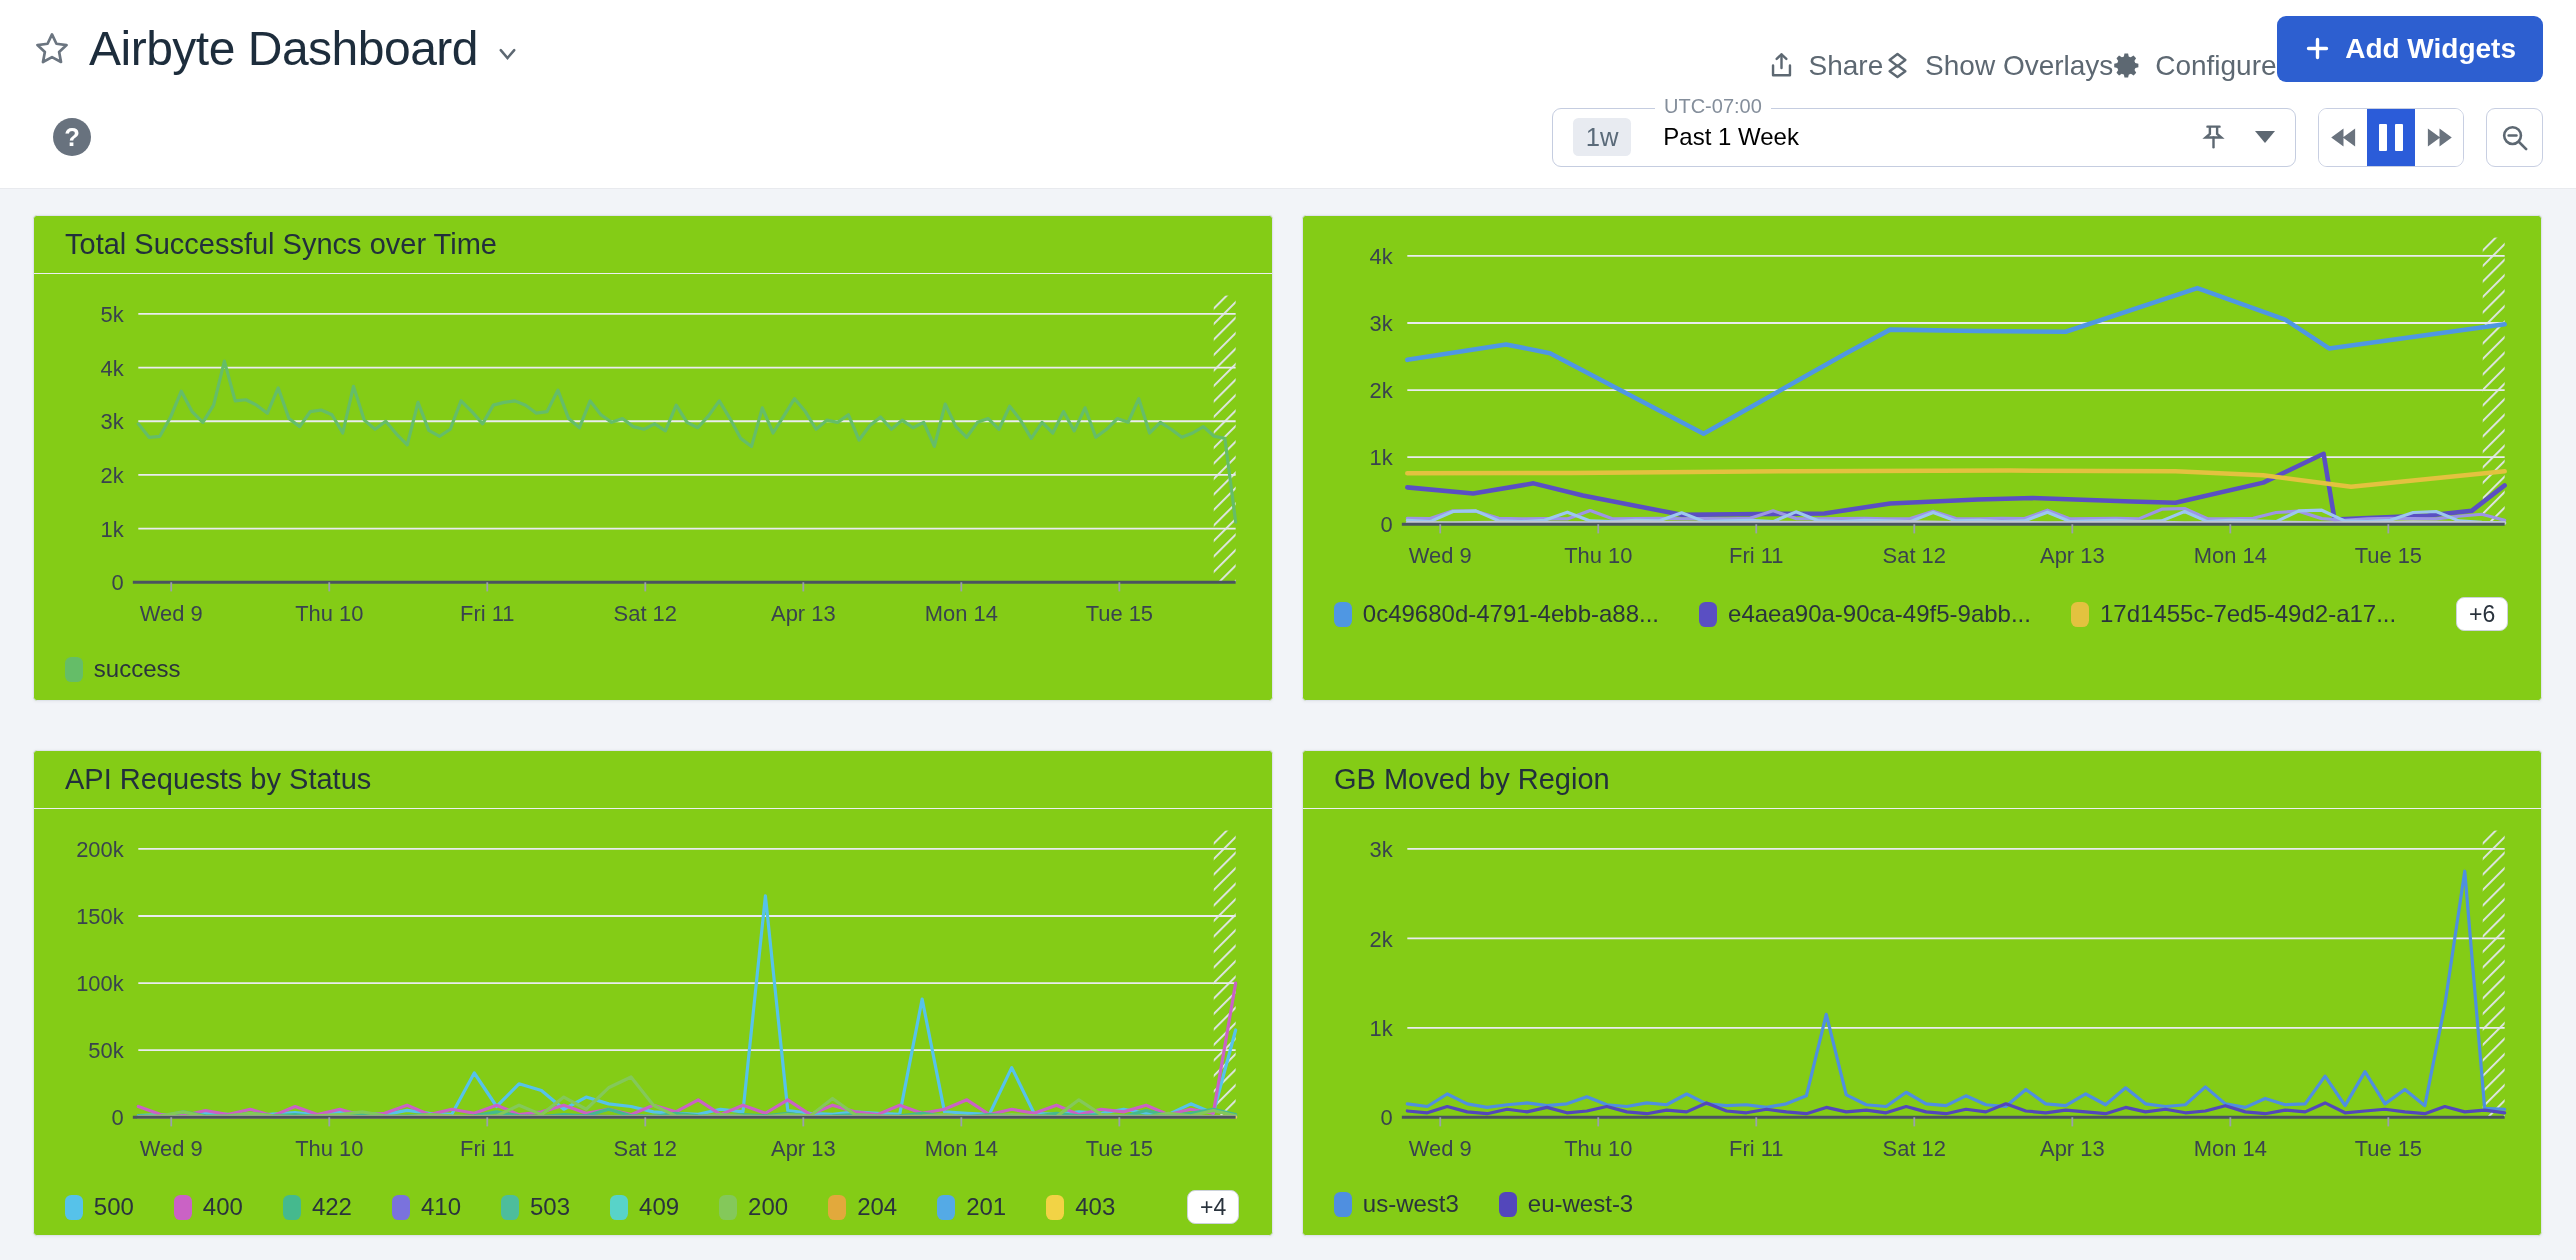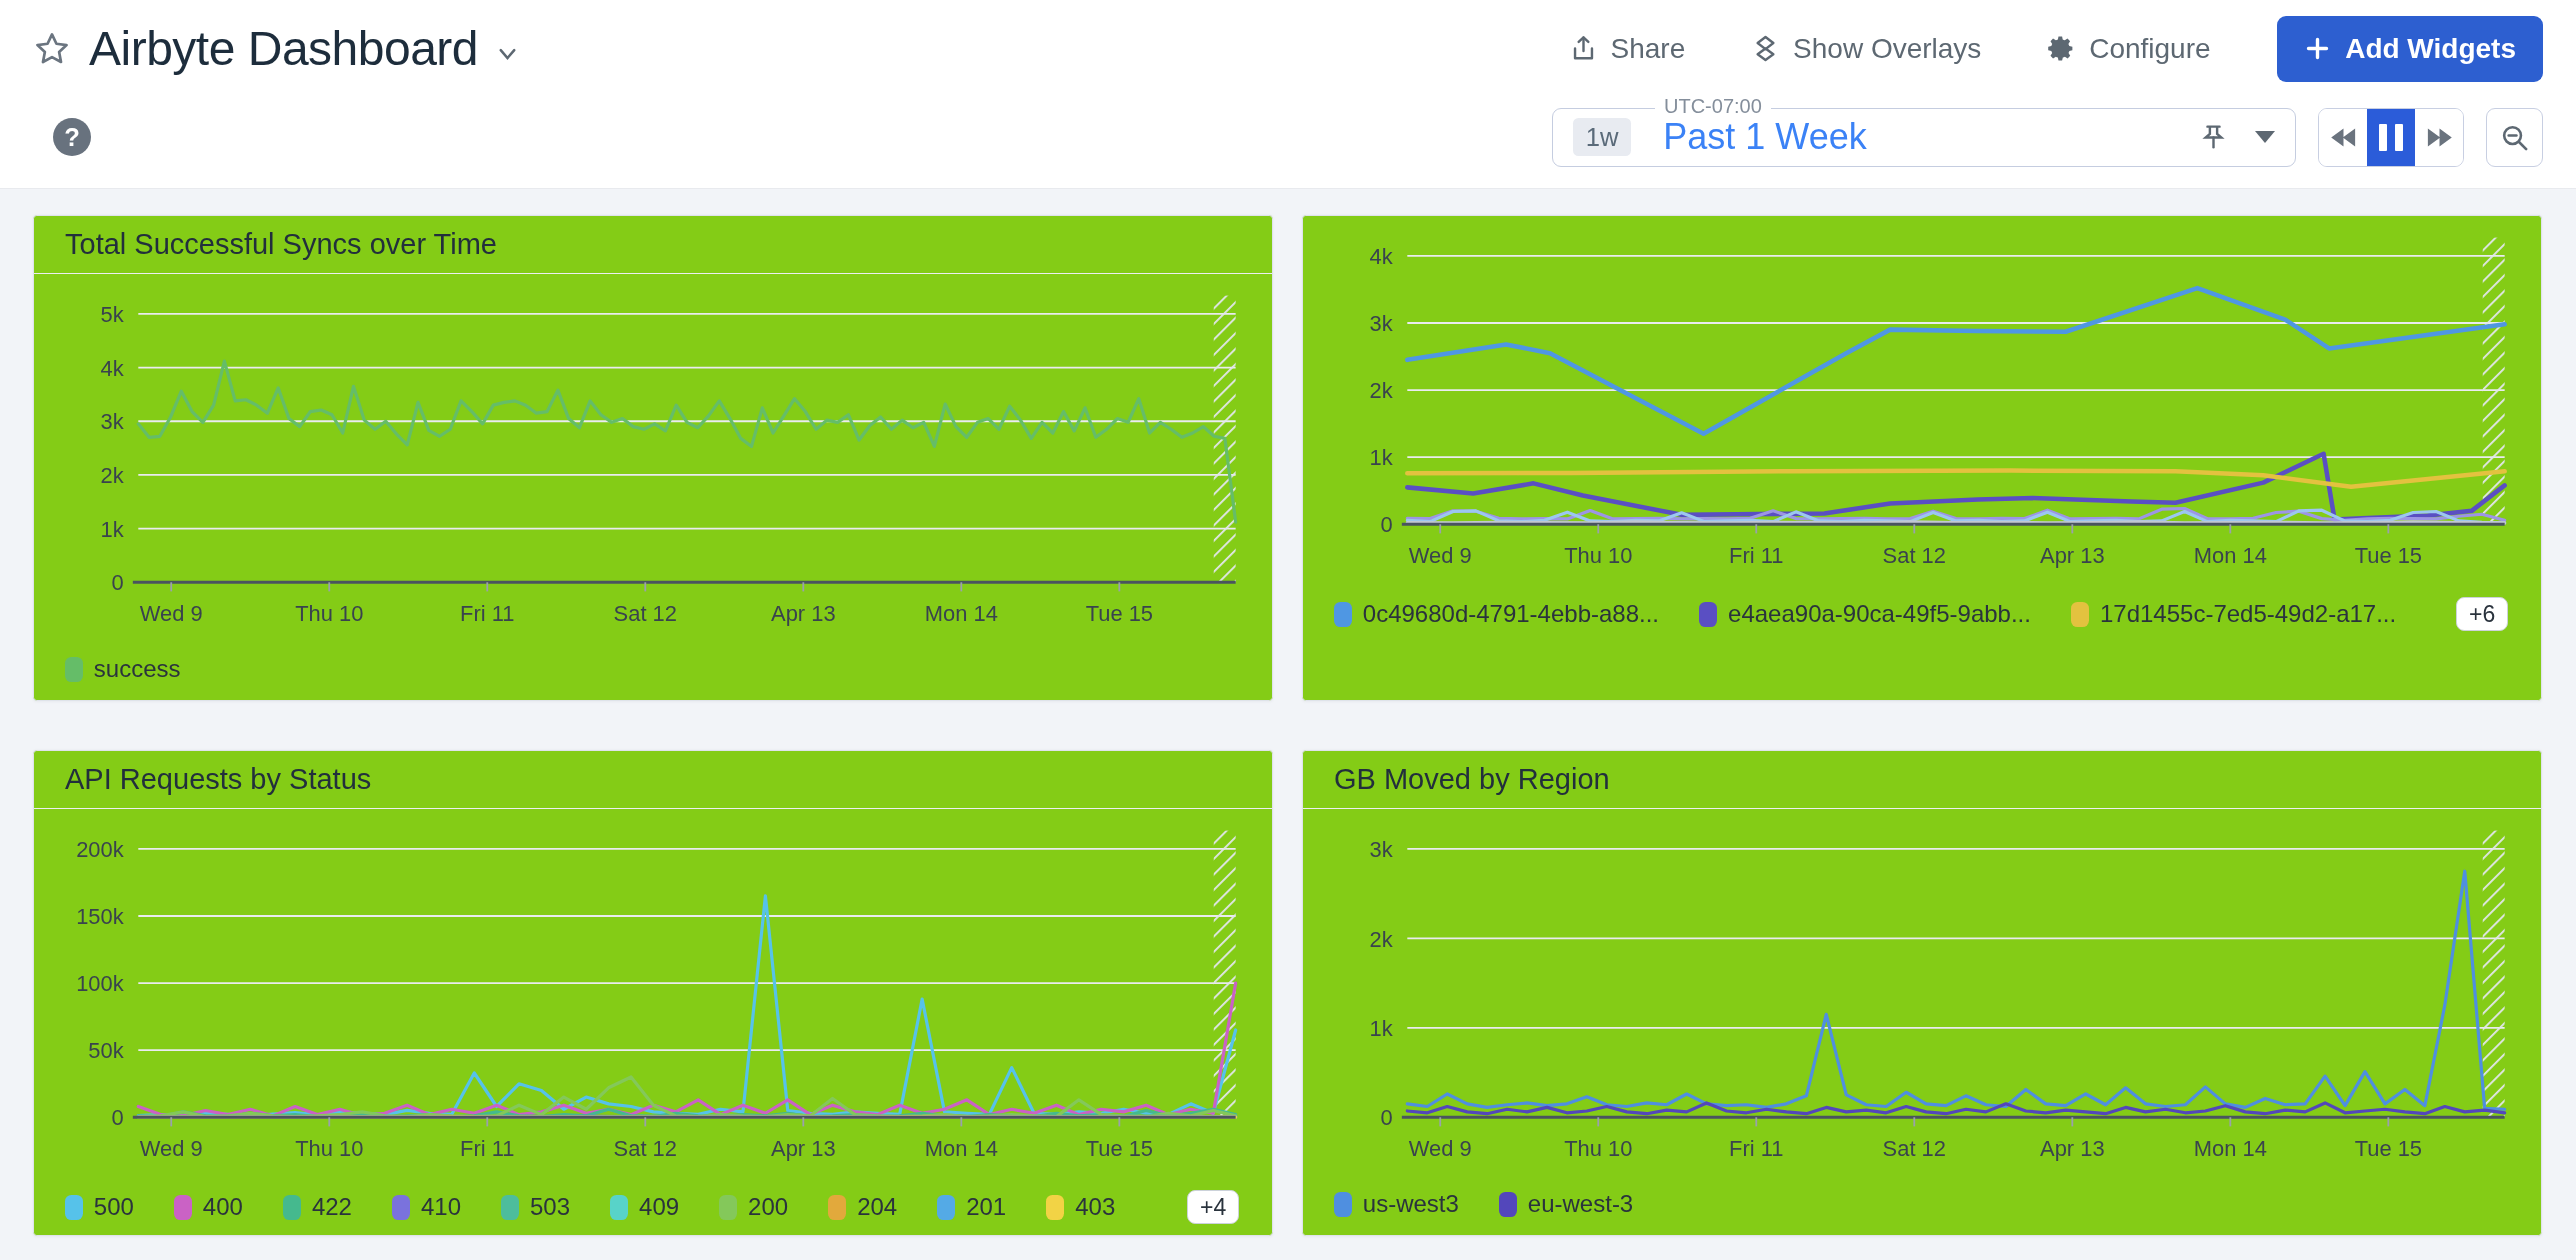--- a/index.html
+++ b/index.html
@@ -9,21 +9,21 @@
     background:#f2f4f8;color:#243240;
     -webkit-font-smoothing:antialiased;
   }
   
   .header{background:#fff;border-bottom:0.9px solid #e8eaee;}
   .row1{display:flex;align-items:center;height:97px;padding:0 33px;}
   .star{width:38px;height:38px;flex:0 0 auto;cursor:pointer;}
   .dash-title{font-size:48px;font-weight:400;color:#1d2d3c;margin-left:18px;letter-spacing:-0.5px;}
   .title-caret{margin-left:16.4px;margin-top:9px;}
   .spacer{flex:1;}
-  .actions{display:flex;align-items:center;gap:66px;color:#5d6872;font-size:28px;}
+  .actions{display:flex;align-items:flex-end;color:#5d6872;font-size:28px;}
   .action{display:flex;align-items:center;gap:12.8px;cursor:pointer;}
   .btn-primary{
     display:flex;align-items:center;gap:14.6px;background:#2d5fd0;color:#fff;
     font-size:28px;font-weight:600;border-radius:9px;height:66px;padding:0 27px;cursor:pointer;
   }
   .row2{display:flex;align-items:center;height:80px;padding:0 33px 11px 33px;}
   .btn-outline{
     display:flex;align-items:center;gap:14.6px;border:1.8px solid #ccd3ea;border-radius:9px;
     height:53px;padding:0 22px;font-size:27px;color:#27333e;background:#fff;cursor:pointer;
   }
@@ -34,21 +34,21 @@
   }
   .time-field{
     position:relative;display:flex;align-items:center;height:57px;width:702px;
     border:1.8px solid #c5cde0;border-radius:9px;background:#fff;padding:0 20px;cursor:pointer;
   }
   .tz-label{
     position:absolute;top:-13.7px;left:102px;background:#fff;padding:0 9px;
     font-size:20px;color:#848e9b;
   }
   .chip-1w{background:#e8ebf1;border-radius:5.5px;padding:4.6px 12.8px;font-size:25.6px;color:#5a6a79;margin-right:32px;}
-  .time-text{font-size:36px;color:#3b82f6;}
+  .time-text{font-size:24px;color:#000000;}
   .pin{margin-left:auto;}
   .caret-down{width:0;height:0;border-left:10px solid transparent;border-right:10px solid transparent;border-top:12.8px solid #5d6872;margin-left:27px;}
   .play-group{display:flex;margin-left:22px;border:1.8px solid #c8cfe2;border-radius:9px;overflow:hidden;height:57px;background:#fff;}
   .seg{width:48px;display:flex;align-items:center;justify-content:center;cursor:pointer;background:#fff;}
   .seg.active{background:#2b5cd9;}
   .pause-icon{display:flex;gap:7.3px;}
   .pause-icon span{display:block;width:8.2px;height:27px;background:#fff;border-radius:0.9px;}
   .btn-square{width:55px;height:57px;margin-left:22px;border:1.8px solid #c8cfe2;border-radius:9px;background:#fff;display:flex;align-items:center;justify-content:center;cursor:pointer;}
   
   .content{padding:25.6px 33px;display:grid;grid-template-columns:1240px 1240px;grid-template-rows:486px 486px;column-gap:29px;row-gap:49px;}

